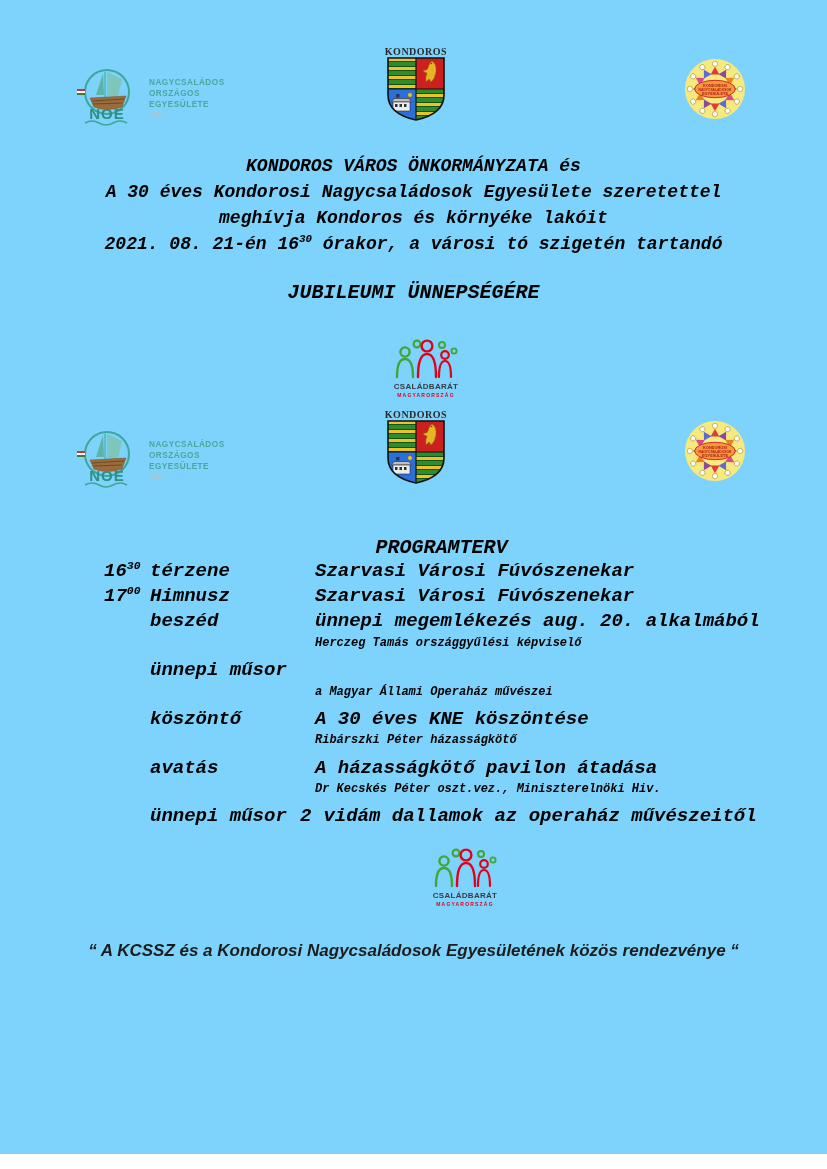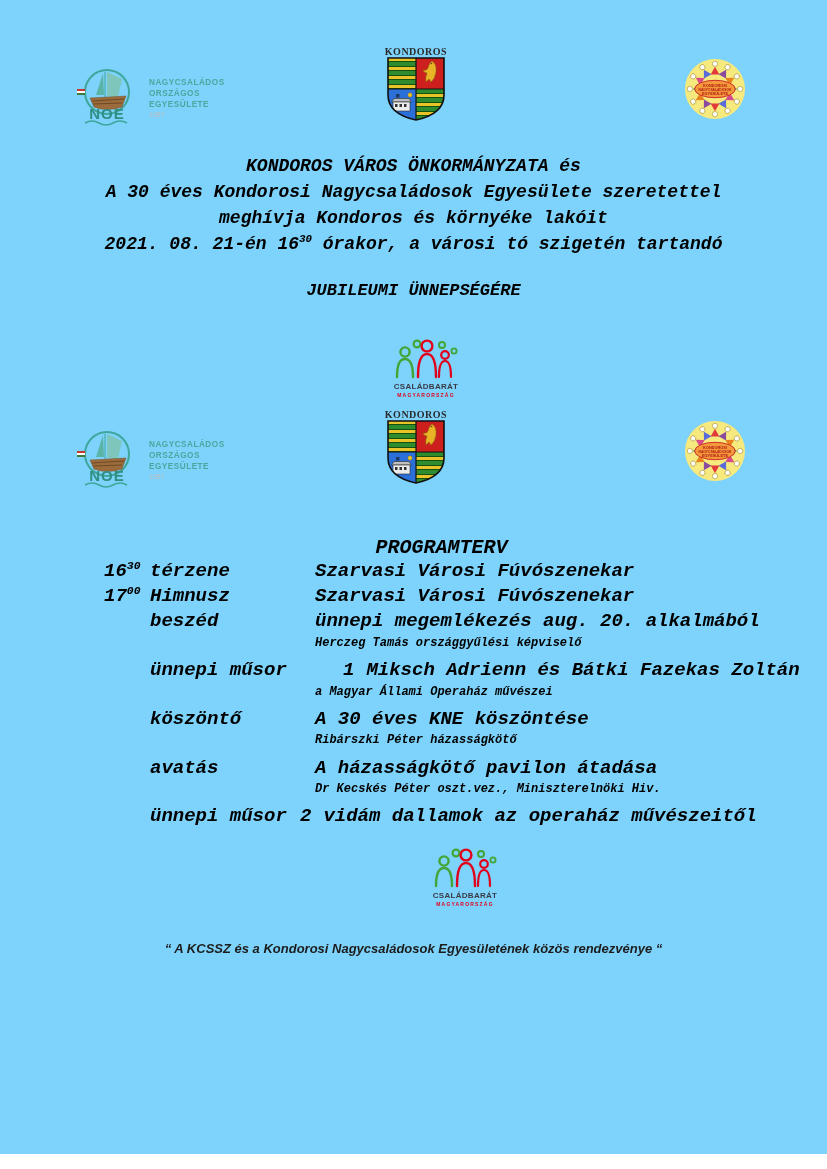--- a/index.html
+++ b/index.html
@@ -3,39 +3,39 @@
 <meta charset="utf-8">
 <style>
   html,body{margin:0;padding:0;background:#ffffff;}
   .page{position:relative;width:827px;height:1154px;background:#7dd3fc;overflow:hidden;
         font-family:"Liberation Mono","DejaVu Sans Mono",monospace;color:#000;}
   .abs{position:absolute;}
   
   .title-block{left:0;top:153px;width:827px;text-align:center;
                font-size:18px;line-height:26px;font-weight:bold;font-style:italic;white-space:nowrap;}
   .event-title{left:0;top:281px;width:827px;text-align:center;
-               font-size:17px;font-weight:bold;font-style:italic;}
+               font-size:20px;font-weight:bold;font-style:italic;}
   .programterv{left:28px;top:536px;width:827px;text-align:center;
                font-size:20px;font-weight:bold;font-style:italic;}
   sup.sp{font-size:0.6em;line-height:0;}
   
   .prow{position:absolute;left:0;width:827px;height:25px;
         font-size:19px;font-weight:bold;font-style:italic;white-space:nowrap;}
   .ptime{position:absolute;left:75px;margin-left:29px;}
   .plabel{position:absolute;left:150px;}
   .pdesc{position:absolute;left:315px;}
   .pdesc.indent28{padding-left:28px;}
   .pdesc.pd300{left:300px;}
   .pnum{margin-right:12px;}
   .psub{position:absolute;left:315px;width:512px;
         font-size:12px;font-weight:bold;font-style:italic;white-space:nowrap;}
   
   .quote{left:0;top:941px;width:827px;text-align:center;
          font-family:"Liberation Sans",sans-serif;font-style:italic;font-weight:600;
-         font-size:13px;color:#1c1c1c;}
+         font-size:17px;color:#1c1c1c;}
   
   .noe1{left:73px;top:66px;}   .noe2{left:73px;top:428px;}
   .arms1{left:385px;top:44px;} .arms2{left:385px;top:407px;}
   .kne1{left:684px;top:58px;}  .kne2{left:684px;top:420px;}
   .csb1{left:393px;top:337px;} .csb2{left:432px;top:846px;}
 </style>
 </head>
 <body>
 
 <div class="page">
@@ -213,21 +213,20 @@
   </div>
 
   <div class="prow" style="top:610px">
     <span class="plabel">beszéd</span>
     <span class="pdesc">ünnepi megemlékezés aug. 20. alkalmából</span>
   </div>
   <div class="psub" style="top:636px">Herczeg Tamás országgyűlési képviselő</div>
 
   <div class="prow" style="top:659px">
     <span class="plabel">ünnepi műsor</span>
-    <span class="pdesc indent28"><span class="pnum">1</span><span>Miksch Adrienn és Bátki Fazekas Zoltán</span></span>
   </div>
   <div class="psub" style="top:685px">a Magyar Állami Operaház művészei</div>
 
   <div class="prow" style="top:708px">
     <span class="plabel">köszöntő</span>
     <span class="pdesc">A 30 éves KNE köszöntése</span>
   </div>
   <div class="psub" style="top:733px">Ribárszki Péter házasságkötő</div>
 
   <div class="prow" style="top:757px">

